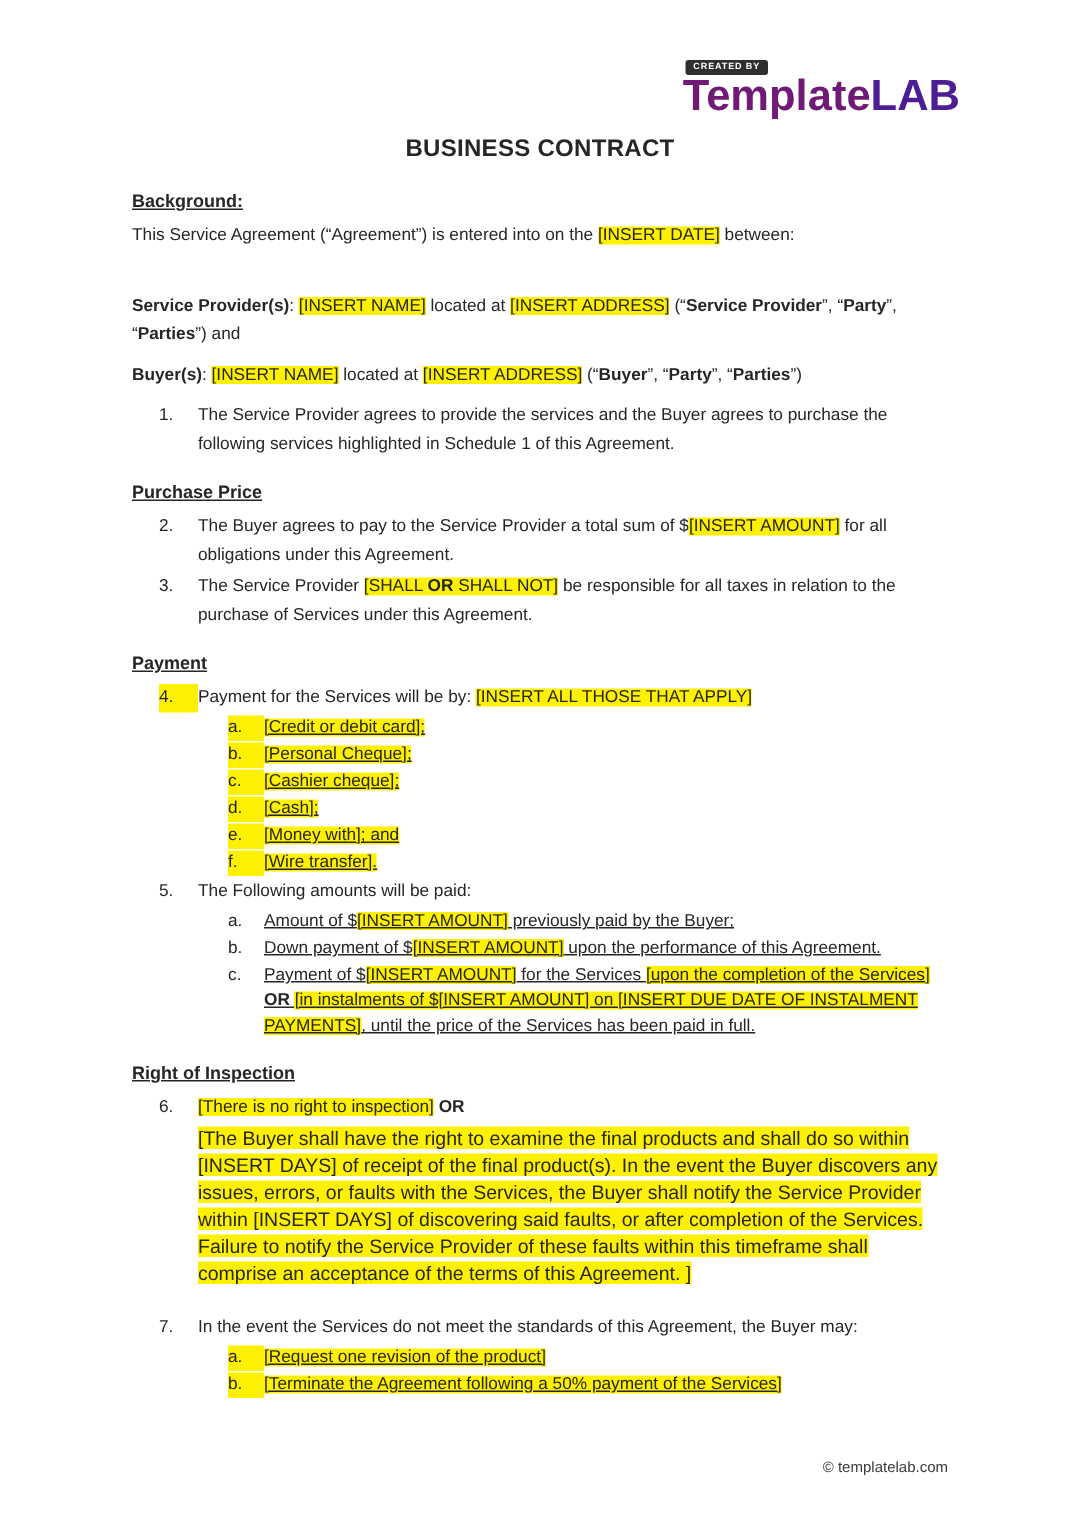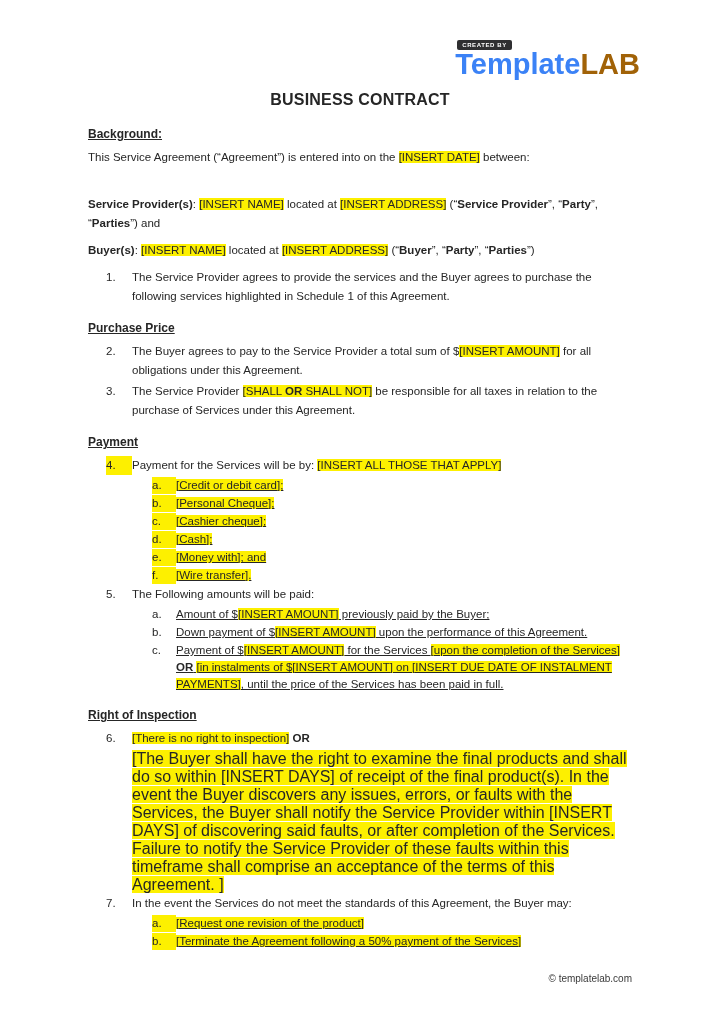--- a/index.html
+++ b/index.html
@@ -14,48 +14,48 @@
   
   .logo { position:absolute; top:33px; right:80px; }
   .created-by {
     display:inline-block;
     background:#2f2f31; color:#ffffff;
     font-size:6px; font-weight:bold; letter-spacing:0.6px;
     padding:2px 5px; border-radius:2px;
     margin-left:2px; margin-bottom:0;
   }
   .brand { font-size:29px; font-weight:bold; line-height:29px; margin-top:-1px; white-space:nowrap; }
-  .brand-primary { color:#3b82f6; }
+  .brand-primary { color:#701a75; }
   .brand-accent { color:#e03233; }
   
   .doc { position:absolute; left:88px; top:88px; width:544px; }
   .title { text-align:center; font-weight:bold; font-size:16px; line-height:24px; margin-bottom:10px; letter-spacing:0.2px; }
   .heading { font-weight:bold; text-decoration:underline; font-size:12px; line-height:16px; margin-top:14px; margin-bottom:6px; }
   .para { font-size:11.5px; line-height:19px; margin-bottom:8px; }
   .item { display:flex; font-size:11.5px; line-height:19px; margin-bottom:2px; }
   .item > .num { flex:none; width:26px; margin-left:18px; }
   .item > .body { flex:1; }
   .subitem { display:flex; font-size:11.5px; line-height:17px; margin-bottom:1px; }
   .subitem > .num { flex:none; width:24px; margin-left:64px; }
   .subitem > .body { flex:1;text-decoration:underline; }
-  .cont { font-size:16px; line-height:18px; margin-left:44px; margin-bottom:0; }
+  .cont { font-size:13px; line-height:18px; margin-left:44px; margin-bottom:18px; }
   .hl { background:var(--hl, #fdf000); }
   .b { font-weight:bold; }
   
   .footer { position:absolute; top:957px; right:88px; font-size:10px; color:#3a3a3a;margin-top:16px; }
 </style>
 </head>
 <body>
 
 <div class="page">
 
   <div class="logo">
     <div class="created-by">CREATED BY</div>
     <div class="brand">
-      <span class="brand-primary">Template</span><span class="brand-accent" style="color: #a16207;">LAB</span>
+      <span class="brand-primary">Template</span><span class="brand-accent" style="color: #4c1d95;">LAB</span>
     </div>
   </div>
 
   <div class="doc">
     <div class="title">BUSINESS CONTRACT</div>
     <div id="doc-body">
         <div class="heading">Background:</div>
         <div class="para"><span>This Service Agreement (“Agreement”) is entered into on the </span><span class="hl">[INSERT DATE]</span><span> between:</span></div>
         <div style="height: 20px;"></div>
         <div class="para"><span class="b">Service Provider(s)</span><span>: </span><span class="hl">[INSERT NAME]</span><span> located at </span><span class="hl">[INSERT ADDRESS]</span><span> (“</span><span class="b">Service Provider</span><span>”, “</span><span class="b">Party</span><span>”, “</span><span class="b">Parties</span><span>”) and</span></div>

